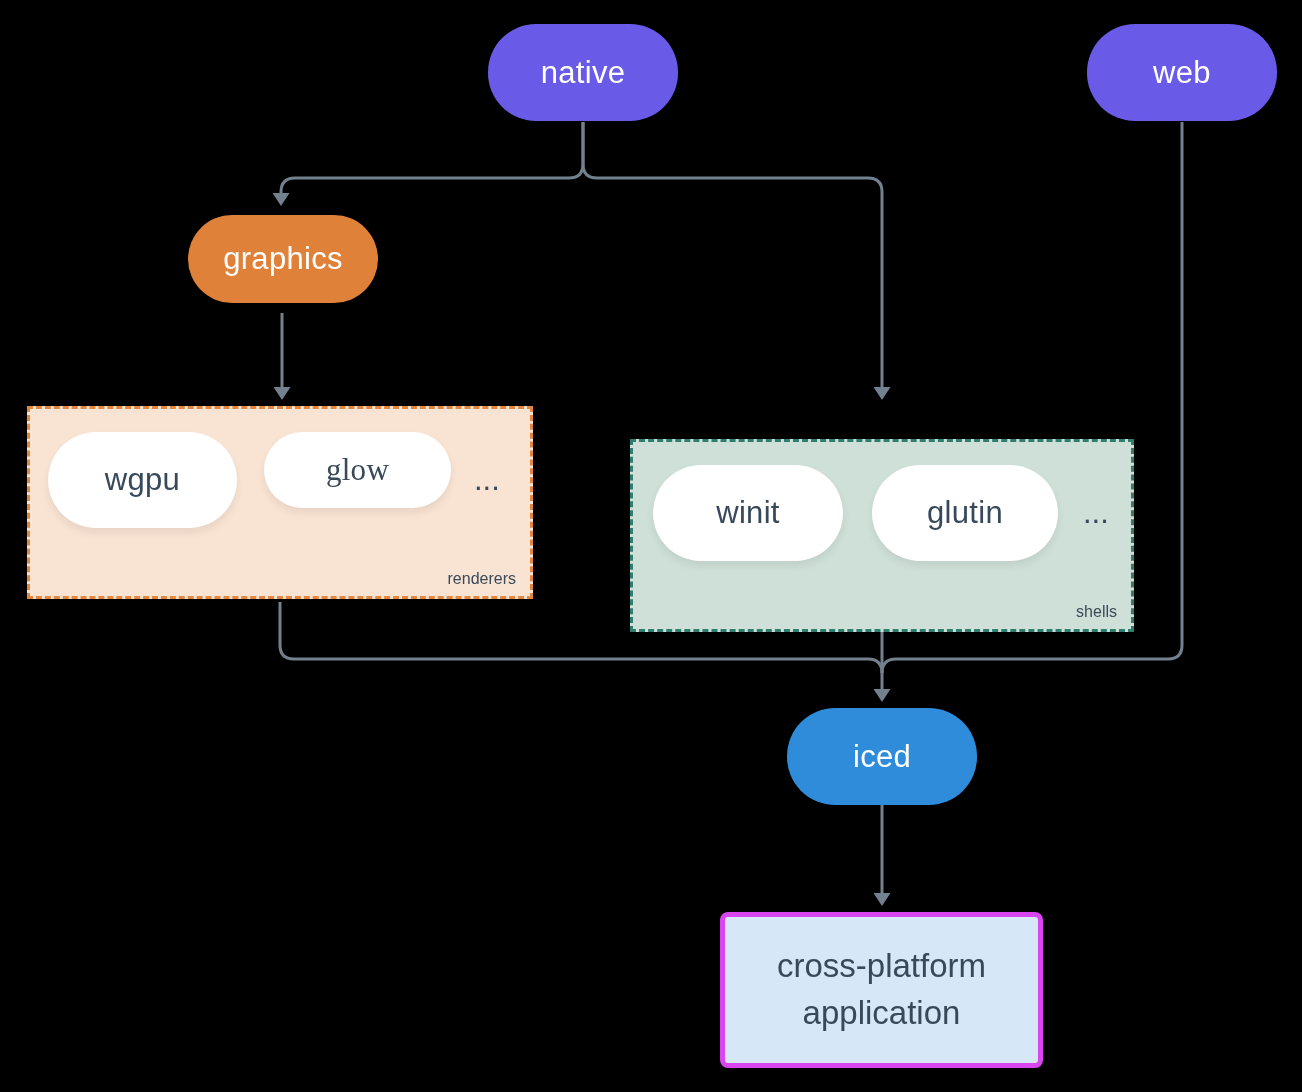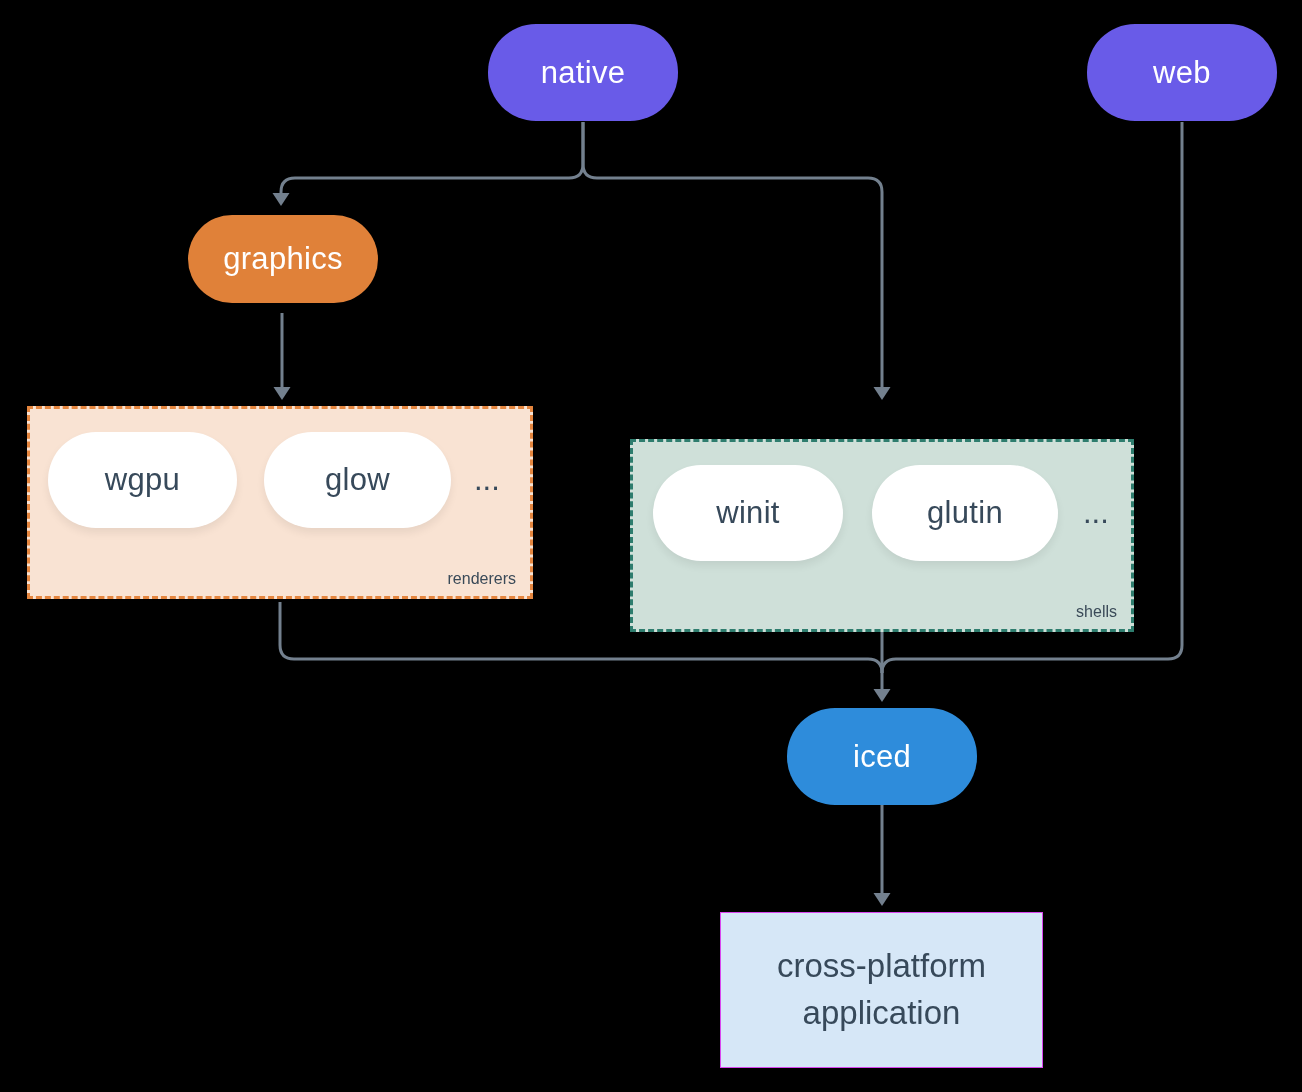--- a/index.html
+++ b/index.html
@@ -45,21 +45,21 @@
     border: 3px dashed #E5863F;
   }
   .group.shells {
     left: 630px; top: 406px; width: 504px; height: 193px;
     background: #CFE0D9;
     border: 3px dashed #2E7D6E;
     margin-top: 33px;
   }
   .group .pill.white { font-size: 31px; text-align: right; }
   .renderers .p1 { left: 18px;  top: 23px; width: 189px; height: 96px; }
-  .renderers .p2 { left: 234px; top: 23px; width: 187px; height: 96px; }
+  .renderers .p2 { left: 234px; top: 23px; width: 187px; height: 76px; font-family: Liberation Serif, serif; }
   .shells    .p1 { left: 20px;  top: 23px; width: 190px; height: 96px; }
   .shells    .p2 { left: 239px; top: 23px; width: 186px; height: 96px; }
   .ellipsis {
     position: absolute;
     top: 23px;
     height: 96px;
     display: flex;
     align-items: center;
     color: #37495A;
     font-size: 31px;
@@ -72,22 +72,22 @@
     bottom: 8px;
     color: #3A4A58;
     font-size: 16px;
   }
 
   .app-box {
     position: absolute;
     left: 720px; top: 912px; width: 323px; height: 156px;
     box-sizing: border-box;
     background: #D6E7F7;
-    border: 1px solid #d946ef;
-    border-radius: 0;
+    border: 5px solid #d946ef;
+    border-radius: 8px;
     display: flex;
     flex-direction: column;
     align-items: center;
     justify-content: center;
     color: #37495A;
     font-size: 33px;
     line-height: 1.42;
   }
 </style>
 </head>

